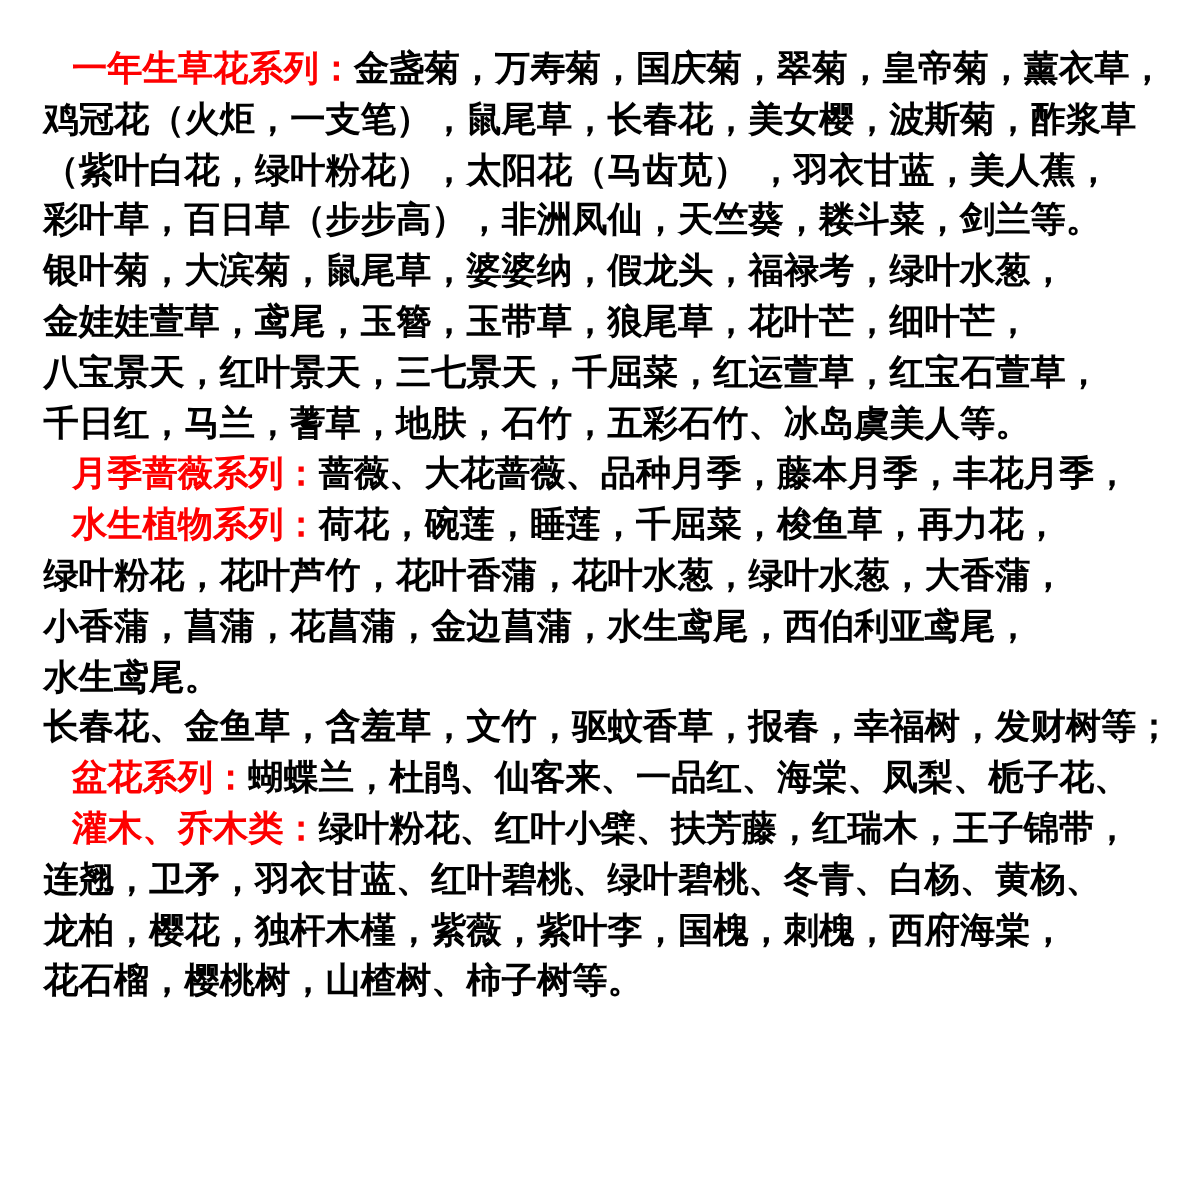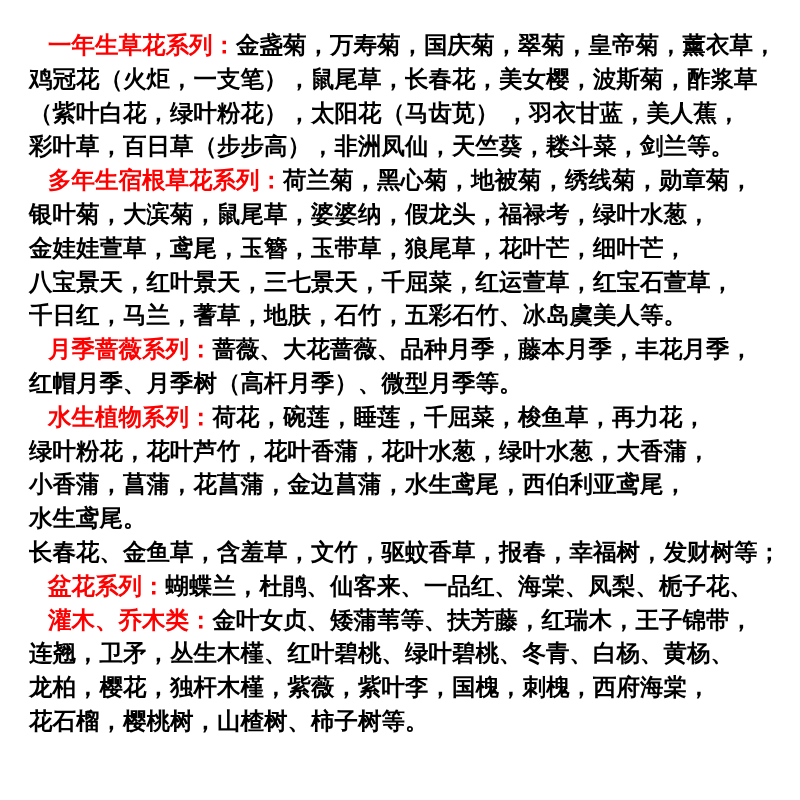--- a/index.html
+++ b/index.html
@@ -37,39 +37,37 @@
 <body>
 
 <main id="doc" class="doc">
     <p class="section">
       <span class="line first"><span class="section-header">一年生草花系列：</span><span>金盏菊，万寿菊，国庆菊，翠菊，皇帝菊，薰衣草，</span></span>
       <span class="line">鸡冠花（火炬，一支笔），鼠尾草，长春花，美女樱，波斯菊，酢浆草</span>
       <span class="line">（紫叶白花，绿叶粉花），太阳花（马齿苋） ，羽衣甘蓝，美人蕉，</span>
       <span class="line">彩叶草，百日草（步步高），非洲凤仙，天竺葵，耧斗菜，剑兰等。</span>
     </p>
     <p class="section">
-      <span class="line first"><span class="section-header">多年生宿根草花系列：</span><span>荷兰菊，黑心菊，地被菊，绣线菊，勋章菊，</span></span>
       <span class="line">银叶菊，大滨菊，鼠尾草，婆婆纳，假龙头，福禄考，绿叶水葱，</span>
       <span class="line">金娃娃萱草，鸢尾，玉簪，玉带草，狼尾草，花叶芒，细叶芒，</span>
       <span class="line">八宝景天，红叶景天，三七景天，千屈菜，红运萱草，红宝石萱草，</span>
       <span class="line">千日红，马兰，蓍草，地肤，石竹，五彩石竹、冰岛虞美人等。</span>
     </p>
     <p class="section">
       <span class="line first"><span class="section-header">月季蔷薇系列：</span><span>蔷薇、大花蔷薇、品种月季，藤本月季，丰花月季，</span></span>
-      <span class="line">红帽月季、月季树（高杆月季）、微型月季等。</span>
     </p>
     <p class="section">
       <span class="line first"><span class="section-header">水生植物系列：</span><span>荷花，碗莲，睡莲，千屈菜，梭鱼草，再力花，</span></span>
       <span class="line">绿叶粉花，花叶芦竹，花叶香蒲，花叶水葱，绿叶水葱，大香蒲，</span>
       <span class="line">小香蒲，菖蒲，花菖蒲，金边菖蒲，水生鸢尾，西伯利亚鸢尾，</span>
       <span class="line">水生鸢尾。</span>
     </p>
     <p class="section">
       <span class="line">长春花、金鱼草，含羞草，文竹，驱蚊香草，报春，幸福树，发财树等；</span>
       <span class="line first"><span class="section-header">盆花系列：</span><span>蝴蝶兰，杜鹃、仙客来、一品红、海棠、凤梨、栀子花、</span></span>
     </p>
     <p class="section">
-      <span class="line first"><span class="section-header">灌木、乔木类：</span><span>金叶女贞、矮蒲苇等、扶芳藤，红瑞木，王子锦带，</span></span>
-      <span class="line">连翘，卫矛，丛生木槿、红叶碧桃、绿叶碧桃、冬青、白杨、黄杨、</span>
+      <span class="line first"><span class="section-header">灌木、乔木类：</span><span>绿叶粉花、红叶小檗、扶芳藤，红瑞木，王子锦带，</span></span>
+      <span class="line">连翘，卫矛，羽衣甘蓝、红叶碧桃、绿叶碧桃、冬青、白杨、黄杨、</span>
       <span class="line">龙柏，樱花，独杆木槿，紫薇，紫叶李，国槐，刺槐，西府海棠，</span>
       <span class="line">花石榴，樱桃树，山楂树、柿子树等。</span>
     </p>
   </main>
 
 </body></html>

